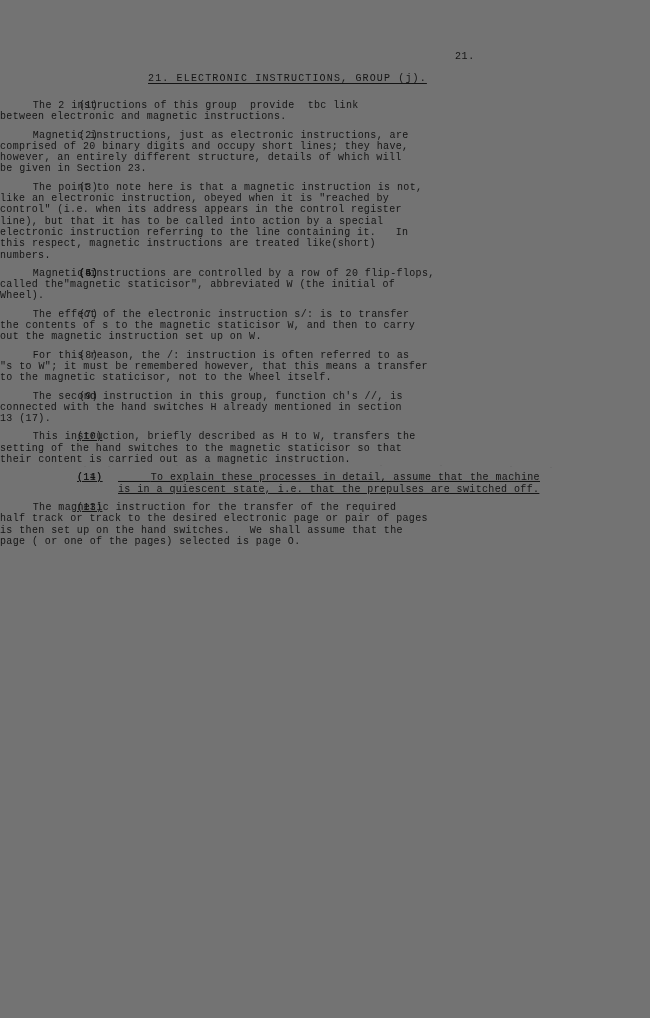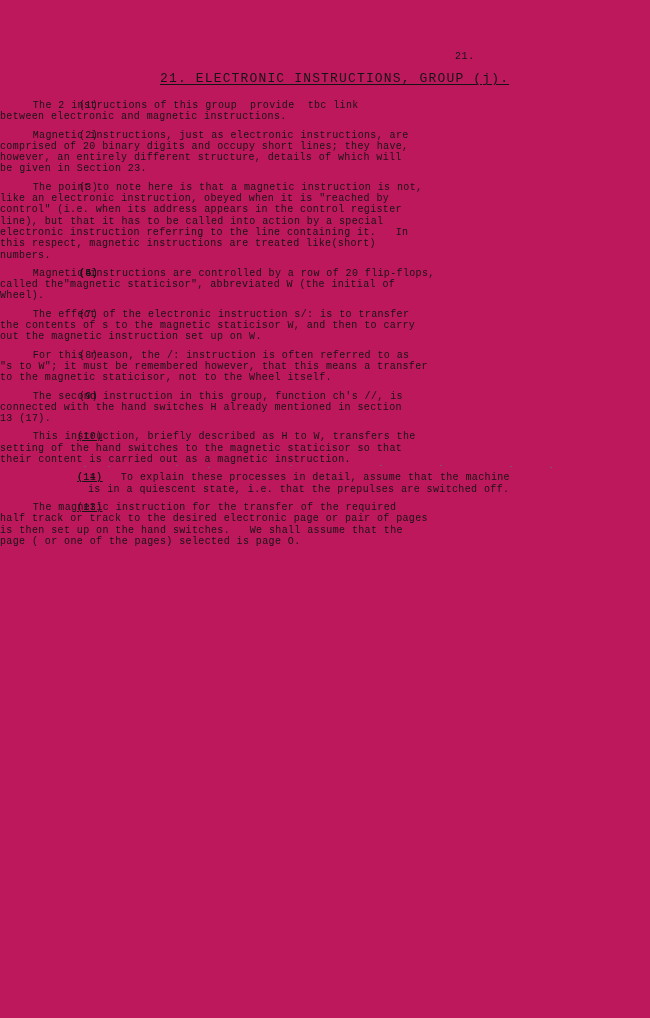--- a/index.html
+++ b/index.html
@@ -15,40 +15,40 @@
     font-family: "Liberation Mono", "DejaVu Sans Mono", monospace;
     color: #141414;
     -webkit-font-smoothing: none;
   }
 
   #page {
     position: absolute;
     left: 0; top: 0;
     width: 650px;
     height: 1018px;
-    background: #be185d;
+    background: #737373;
   }
 
   
   #page-number {
     position: absolute;
     left: 455px;
     top: 51px;
     font-size: 10px;
     letter-spacing: 0.6px;
     line-height: 11px;
     white-space: pre;
   }
 
   
   #section-title {
     position: absolute;
-    left: 160px;
+    left: 148px;
     top: 73px;
-    font-size: 13px;
+    font-size: 10px;
     line-height: 12px;
     letter-spacing: 1.15px;
     white-space: pre;
     text-decoration: underline;
     text-underline-offset: 2px;
     text-decoration-thickness: 1px;
   }
 
   
   #body-text {
@@ -80,21 +80,22 @@
   }
 
   .para-body {
     font-size: 10px;
     line-height: 11.3px;
     letter-spacing: 0.35px;
     white-space: pre-wrap;
     word-spacing: 0.2px;
   }
   .para.indent-12 .para-body {
-    margin-left: 88px;
+    margin-left: 118px;
+    text-decoration: underline;
   }
 
   
   .speckles {
     position: absolute;
     left: 80px;
     top: -7px;
     width: 460px;
     height: 6px;
     pointer-events: none;

